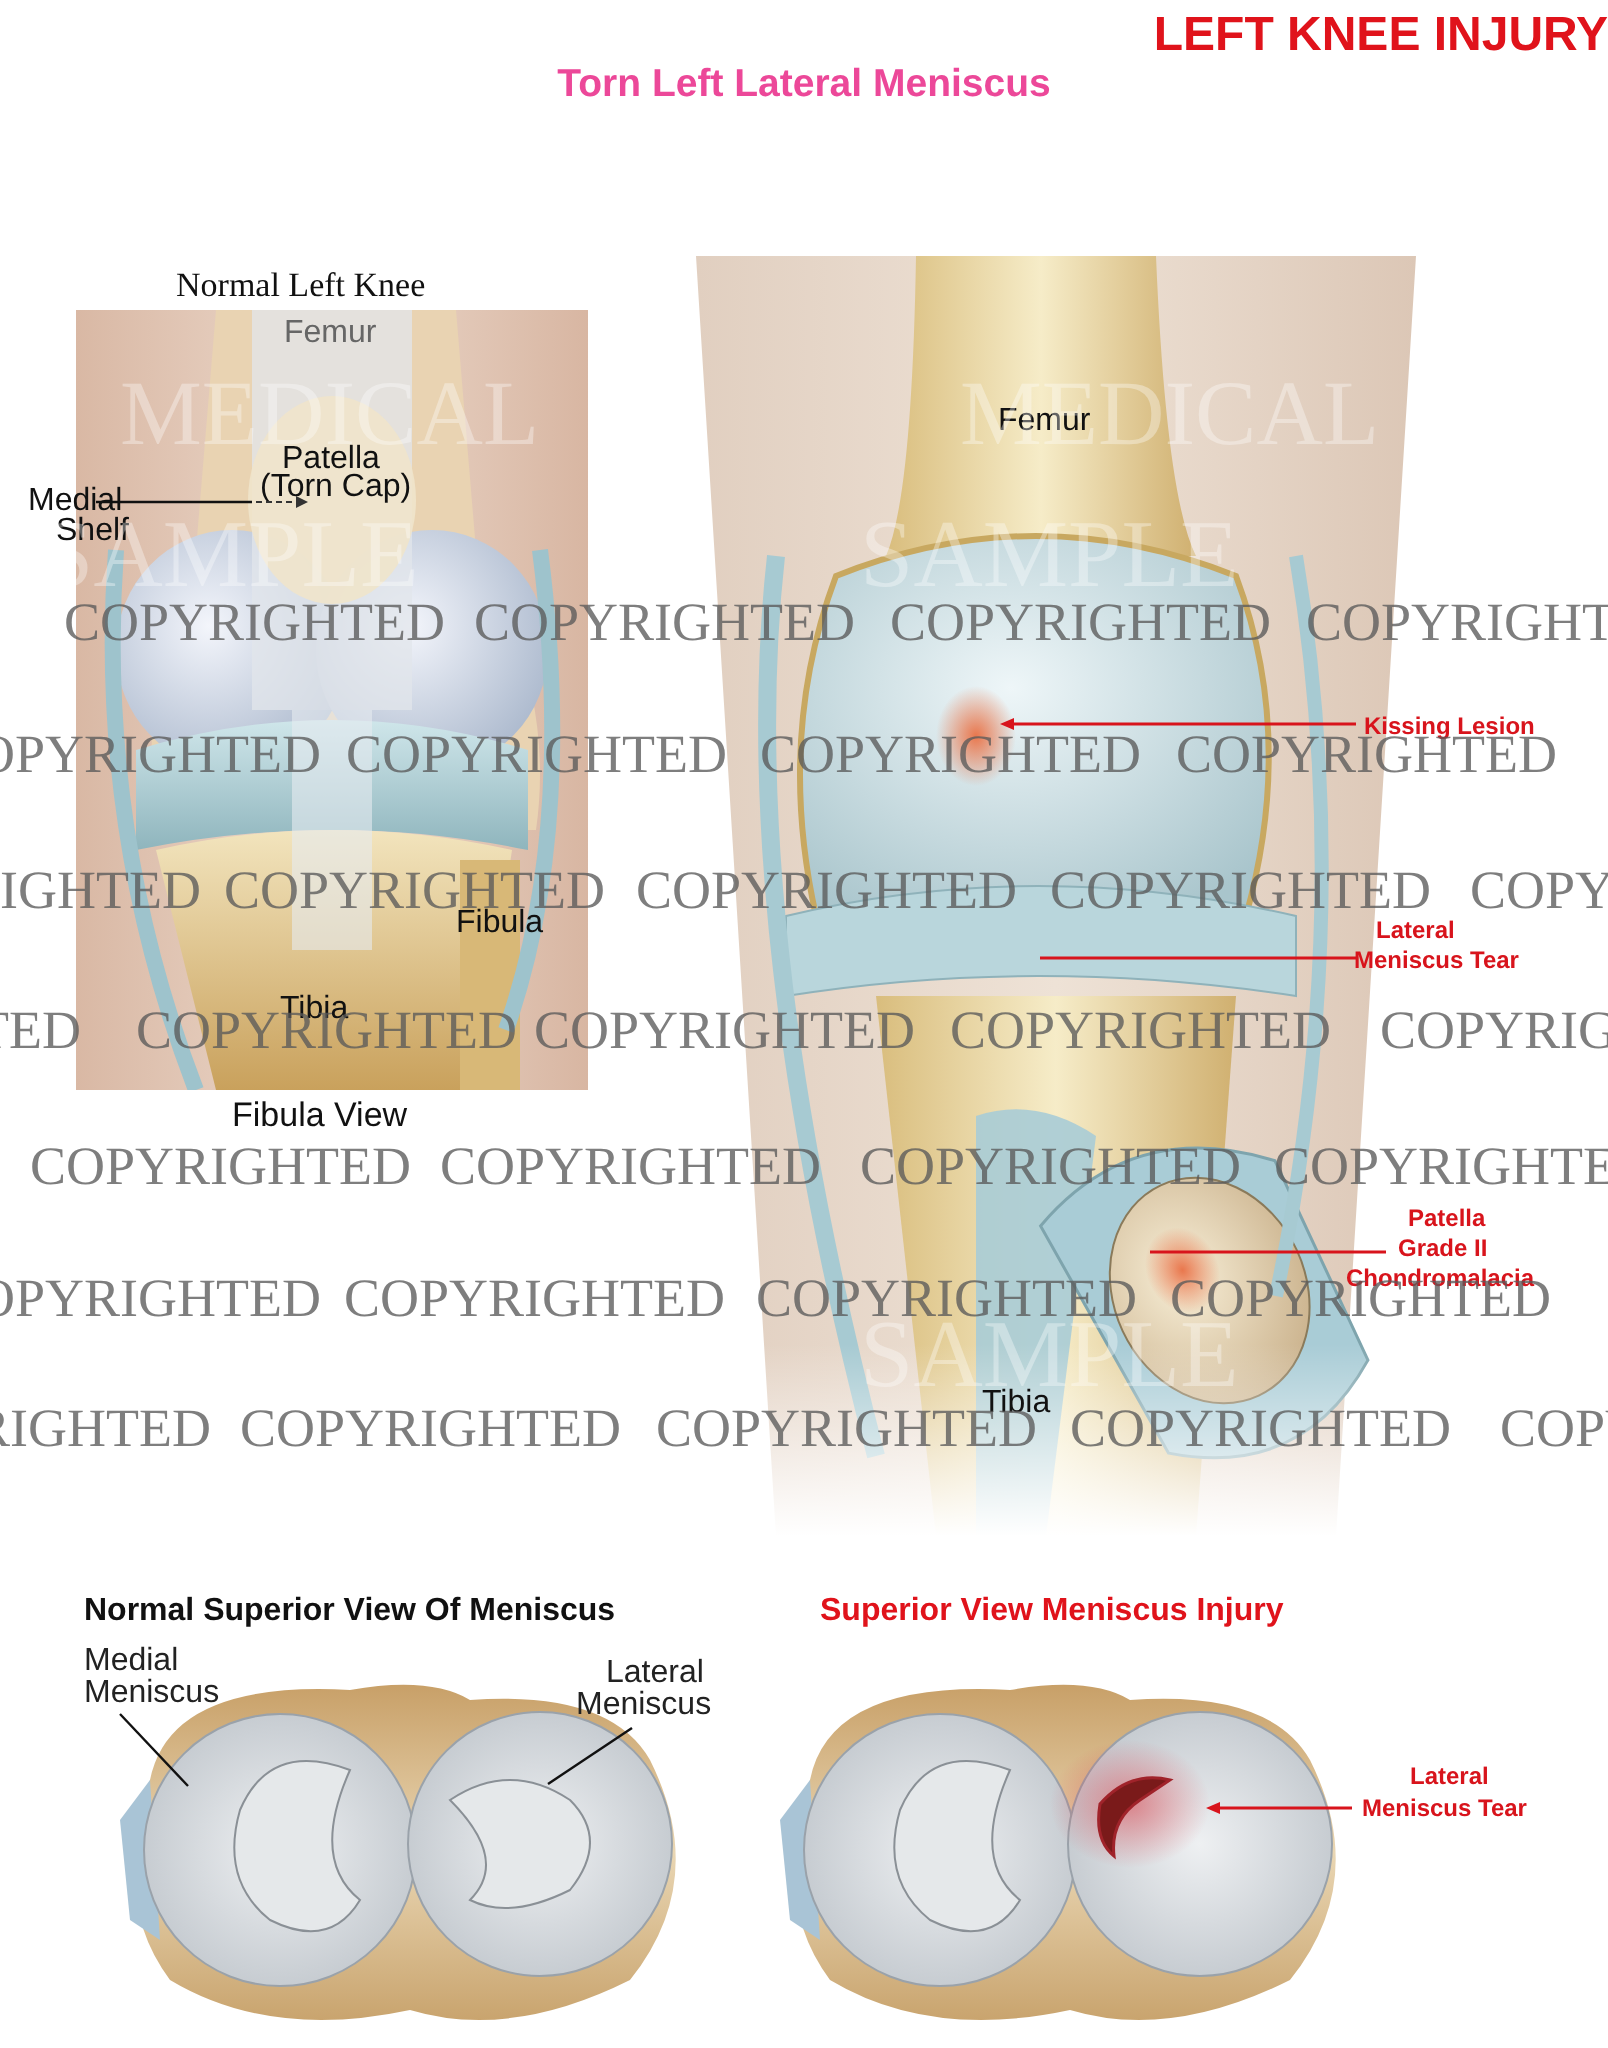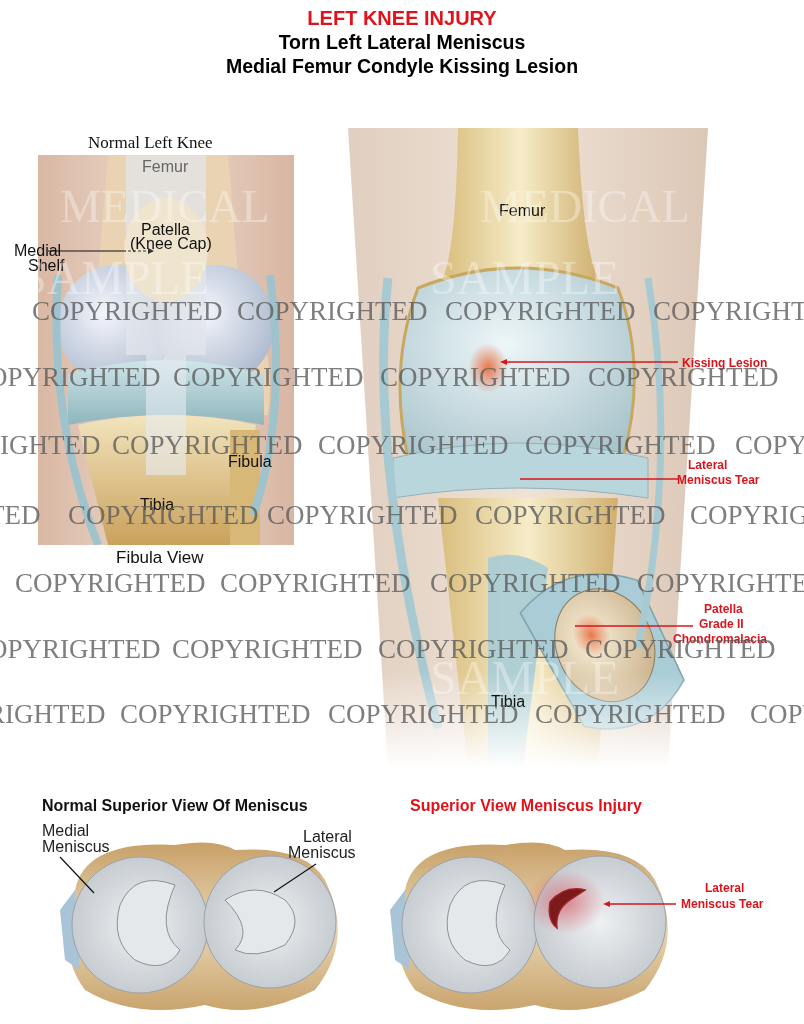--- a/index.html
+++ b/index.html
@@ -1,34 +1,33 @@
 <!DOCTYPE html>
 <html><head>
 <meta charset="utf-8">
 <style>
   html,body{margin:0;padding:0;background:#ffffff;}
   body{width:804px;height:1024px;position:relative;overflow:hidden;font-family:"Liberation Sans",sans-serif;}
   .title-block{position:absolute;left:0;top:6px;width:804px;text-align:center;font-weight:bold;line-height:24px;}
-  .title-main{color:#e0131b;font-size:20px;}
-  .title-sub{color:#000000;font-size:19.5px;}
+  .title-main{color:#e0131b;font-size:24px;text-align:right;}
+  .title-sub{color:#ec4899;font-size:19.5px;}
   .lbl{position:absolute;font-size:16px;color:#111;line-height:14px;}
   .lbl-red{position:absolute;font-size:12px;color:#d8141c;font-weight:bold;line-height:15px;text-align:center;}
   .panel-title{position:absolute;font-size:17px;color:#111;}
   .sub-title{position:absolute;font-size:16px;font-weight:bold;}
   .wm{position:absolute;font-family:"Liberation Serif",serif;font-size:27px;color:rgba(90,90,90,0.78);letter-spacing:0px;white-space:nowrap;}
   .wm-s{position:absolute;font-family:"Liberation Serif",serif;font-size:48px;color:rgba(255,255,255,0.35);white-space:nowrap;}
   svg{position:absolute;}
 </style>
 </head>
 <body>
 
 <div class="title-block">
   <div class="title-main">LEFT KNEE INJURY</div>
   <div class="title-sub">Torn Left Lateral Meniscus</div>
-  <div class="title-sub">Medial Femur Condyle Kissing Lesion</div>
 </div>
 
 <div class="panel-title" style="left:88px;top:133px;font-family:Liberation Serif, serif;">Normal Left Knee</div>
 
 <svg style="left:38px;top:155px;" width="256" height="390" viewBox="0 0 256 390">
   <defs>
     <linearGradient id="skinL" x1="0" x2="1">
       <stop offset="0" stop-color="#d9b8a4"></stop>
         <stop offset="0.5" stop-color="#ecd9cc"></stop>
         <stop offset="1" stop-color="#d8b6a2"></stop>
@@ -55,21 +54,21 @@
   <path d="M30 220 Q128 190 226 220 L226 270 Q128 250 30 270 Z" fill="url(#menL)"></path>
   <path d="M40 270 Q128 250 218 270 L200 390 L70 390 Z" fill="url(#boneL)"></path>
   <rect x="192" y="275" width="30" height="115" fill="#d8b877"></rect>
   <path d="M20 120 Q10 260 60 390" stroke="#9ec3cc" stroke-width="8" fill="none"></path>
   <path d="M232 120 Q250 260 215 360" stroke="#9ec3cc" stroke-width="8" fill="none"></path>
   <rect x="108" y="200" width="40" height="120" fill="rgba(230,235,240,0.6)"></rect>
 </svg>
 
 <div class="lbl" style="left:142px;top:160px;color:#666;">Femur</div>
 <div class="lbl" style="left:141px;top:223px;">Patella</div>
-<div class="lbl" style="left:130px;top:237px;">(Knee Cap)</div>
+<div class="lbl" style="left:130px;top:237px;">(Torn Cap)</div>
 <div class="lbl" style="left:14px;top:244px;">Medial</div>
 <div class="lbl" style="left:28px;top:259px;">Shelf</div>
 <svg style="left:48px;top:245px;" width="110" height="12">
   <line x1="0" y1="6" x2="78" y2="6" stroke="#111" stroke-width="1.2"></line>
   <line x1="80" y1="6" x2="100" y2="6" stroke="#333" stroke-width="1" stroke-dasharray="3,2"></line>
   <polygon points="100,3 106,6 100,9" fill="#333"></polygon>
 </svg>
 <div class="lbl" style="left:228px;top:455px;">Fibula</div>
 <div class="lbl" style="left:140px;top:498px;">Tibia</div>
 <div class="panel-title" style="left:116px;top:548px;">Fibula View</div>

